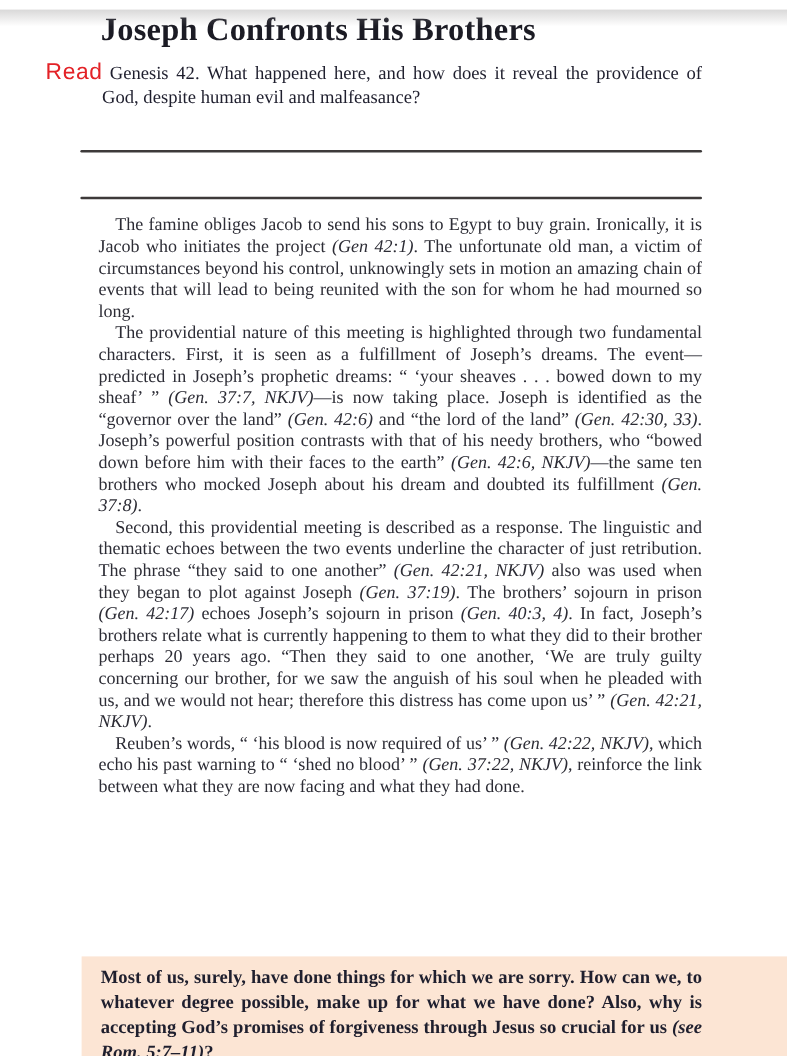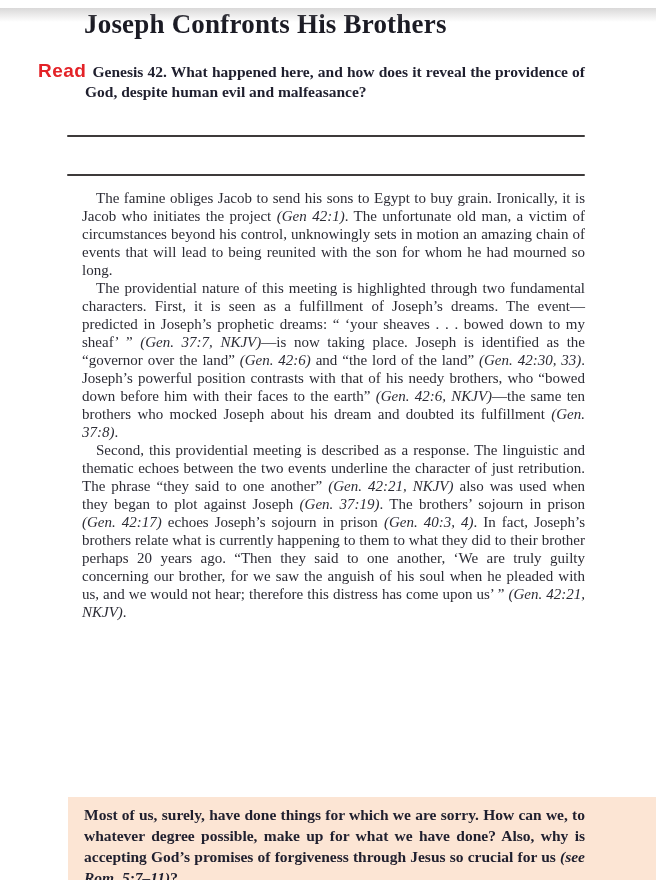--- a/index.html
+++ b/index.html
@@ -20,25 +20,25 @@
 
   .title {
     margin: 8px 0 10px 84px;
     font-size: 27px; line-height: 33px;
     font-weight: bold;
     color: var(--title_text, #1b1b24);
     letter-spacing: 0.2px;
   }
 
   .read-block {
-    margin: 20px 0 0 85px;
+    margin: 10px 0 0 85px;
     width: 500px;
     text-indent: -47px;
     text-align: justify;
-    font-weight: bold;
+    font-weight: normal;
     font-size: 15.5px; line-height: 20px;
     color: var(--question_text, #1f1f2e);
   }
   .read-label {
     font-family: "Liberation Sans", sans-serif;
     color: var(--read_red, #e32227);
     font-size: 19px;
     letter-spacing: 0.5px;
     padding-right: 6px;
   }
@@ -89,20 +89,21 @@
 
   <div class="answer-lines">
       <div class="answer-line"></div>
       <div class="answer-line"></div>
     </div>
 
   <div class="body-paragraphs">
       <p>The famine obliges Jacob to send his sons to Egypt to buy grain. Ironically, it is Jacob who initiates the project <i class="ref">(Gen 42:1)</i>. The unfortunate old man, a victim of circumstances beyond his control, unknowingly sets in motion an amazing chain of events that will lead to being reunited with the son for whom he had mourned so long.</p>
       <p>The providential nature of this meeting is highlighted through two fundamental characters. First, it is seen as a fulfillment of Joseph’s dreams. The event—predicted in Joseph’s prophetic dreams: “ ‘your sheaves . . . bowed down to my sheaf’ ” <i class="ref">(Gen. 37:7, NKJV)</i>—is now taking place. Joseph is identified as the “governor over the land” <i class="ref">(Gen. 42:6)</i> and “the lord of the land” <i class="ref">(Gen. 42:30, 33)</i>. Joseph’s powerful position contrasts with that of his needy brothers, who “bowed down before him with their faces to the earth” <i class="ref">(Gen. 42:6, NKJV)</i>—the same ten brothers who mocked Joseph about his dream and doubted its fulfillment <i class="ref">(Gen. 37:8)</i>.</p>
       <p>Second, this providential meeting is described as a response. The linguistic and thematic echoes between the two events underline the character of just retribution. The phrase “they said to one another” <i class="ref">(Gen. 42:21, NKJV)</i> also was used when they began to plot against Joseph <i class="ref">(Gen. 37:19)</i>. The brothers’ sojourn in prison <i class="ref">(Gen. 42:17)</i> echoes Joseph’s sojourn in prison <i class="ref">(Gen. 40:3, 4)</i>. In fact, Joseph’s brothers relate what is currently happening to them to what they did to their brother perhaps 20 years ago. “Then they said to one another, ‘We are truly guilty concerning our brother, for we saw the anguish of his soul when he pleaded with us, and we would not hear; therefore this distress has come upon us’ ” <i class="ref">(Gen. 42:21, NKJV)</i>.</p>
+      <p>Reuben’s words, “ ‘his blood is now required of us’ ” <i class="ref">(Gen. 42:22, NKJV)</i>, which echo his past warning to “ ‘shed no blood’ ” <i class="ref">(Gen. 37:22, NKJV)</i>, reinforce the link between what they are now facing and what they had done.</p>
     </div>
 
   <div class="discussion-box">
     <p class="box-text">Most of us, surely, have done things for which we are sorry. How can we, to whatever degree possible, make up for what we have done? Also, why is accepting God’s promises of forgiveness through Jesus so crucial for us <i class="ref">(see Rom. 5:7–11)</i>?</p>
 
   </div>
 
 </div>
 
 </body></html>

